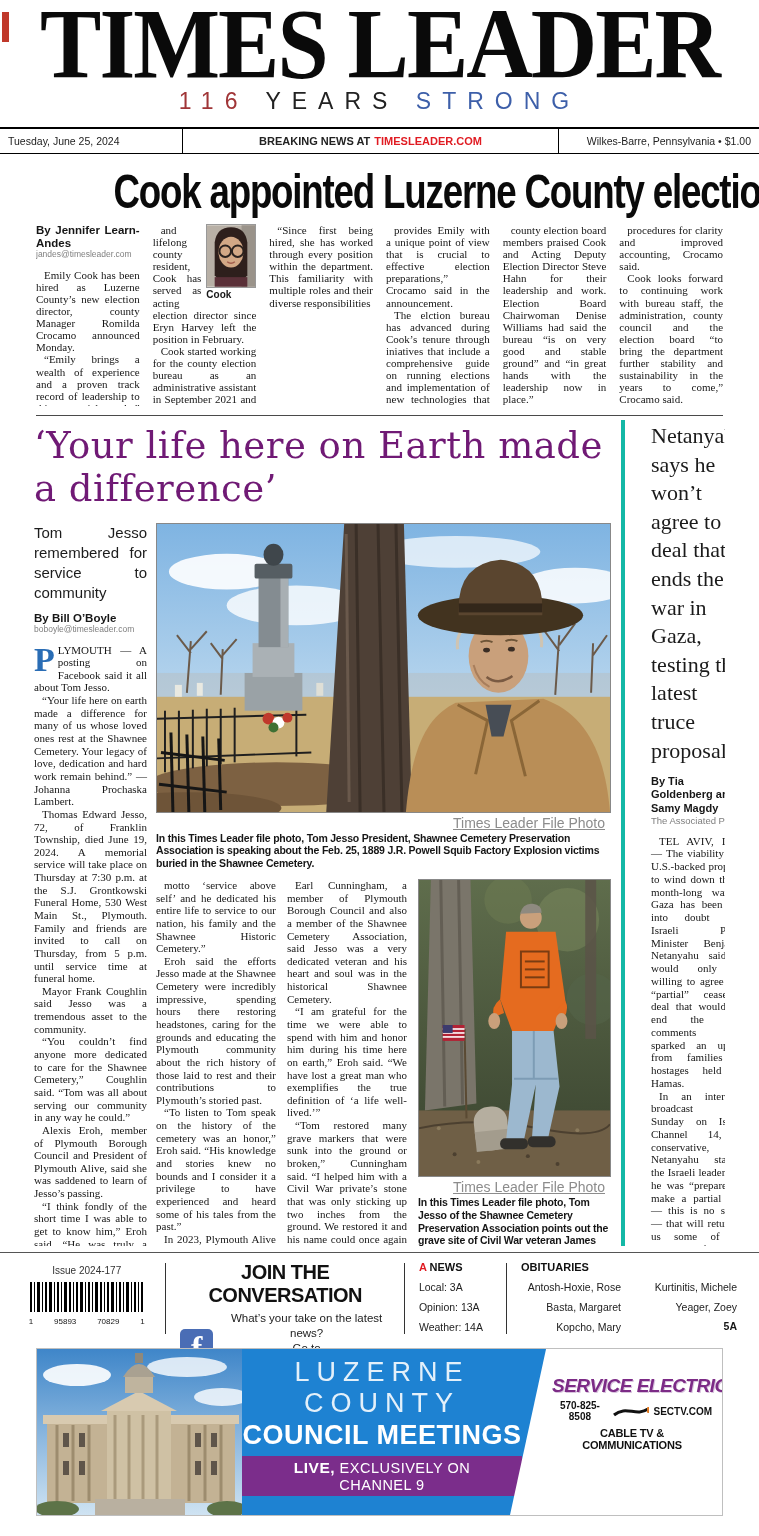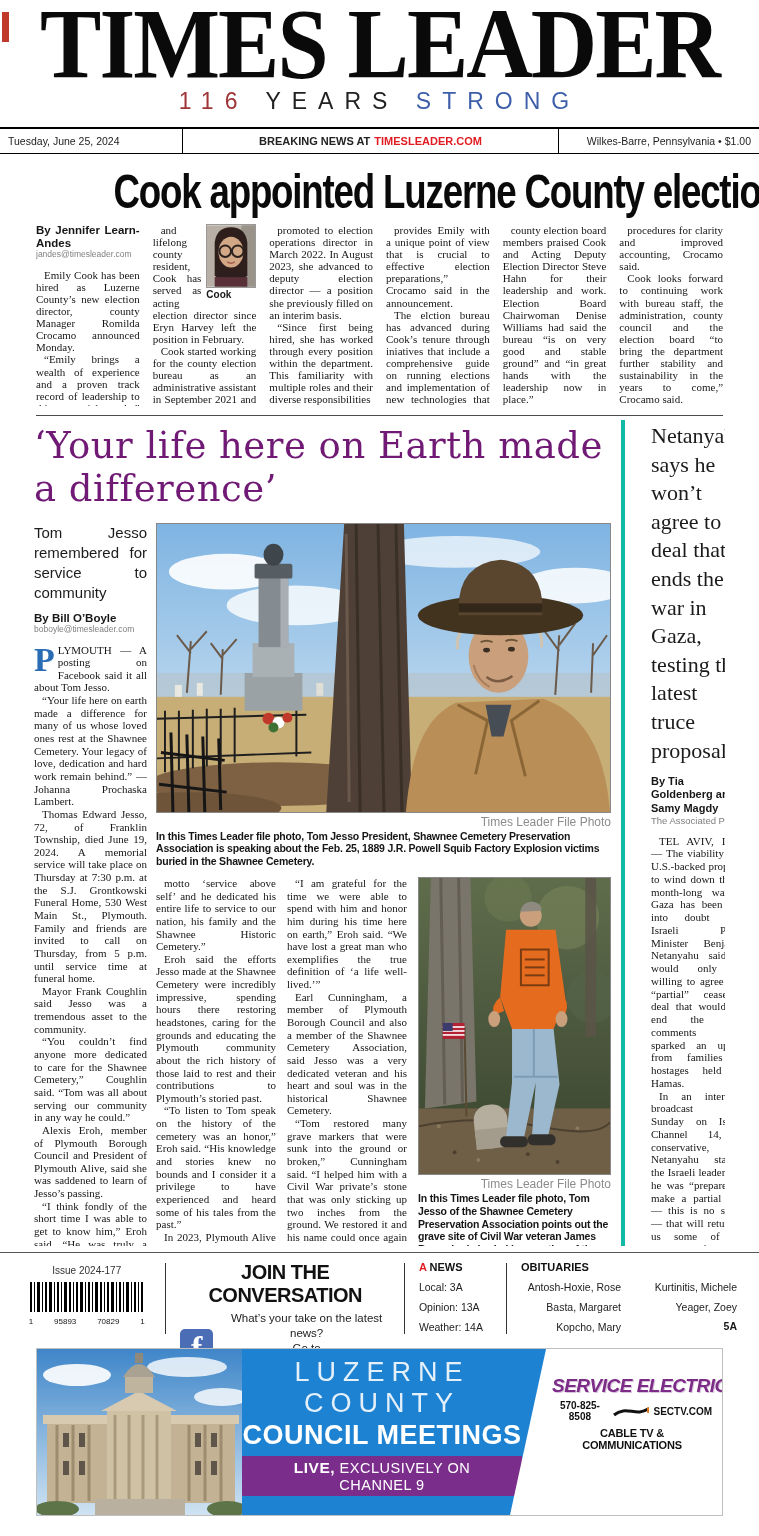--- a/index.html
+++ b/index.html
@@ -54,22 +54,22 @@
             letter-spacing:0.5px; color:#701a75; margin:4px 0 12px; }
   .s2row { display:flex; }
   .s2left { width:113px; margin-right:9px; font-size:11px; line-height:1.15; text-align:justify; }
   .subhead { font-family:"Liberation Sans", sans-serif; font-size:15px; line-height:1.35;
              font-weight:400; color:#1c1c1c; margin-bottom:8px; }
   .dropcap { float:left; font-family:"Liberation Serif", serif; font-weight:bold; font-size:34px;
              line-height:27px; color:#2a6db5; margin:2px 3px 0 0; }
   .lead-para { margin:0; }
   .s2right { width:455px; }
   .s2right svg.mainphoto { display:block; width:455px; height:290px; border:1px solid #888; }
-  .photo-credit { text-align:right; font-family:"Liberation Sans", sans-serif; font-size:12px;
-                  color:#8c8c8c; margin:2px 0 1px; }
+  .photo-credit { text-align:right; font-family:"Liberation Sans", sans-serif; font-size:14px;
+                  color:#8c8c8c; margin:2px 6px 1px;text-decoration:underline; }
   .photo-caption { font-family:"Liberation Sans", sans-serif; font-weight:bold; font-size:10.5px;
                    line-height:1.22; letter-spacing:-0.2px; }
   .s2cols { display:flex; margin-top:9px; }
   .s2c { width:120px; font-size:11px; line-height:1.15; text-align:justify; margin-right:11px; }
   .photo2col { width:193px; }
   .photo2col svg { display:block; width:193px; height:298px; border:1px solid #888; }
 
   .s2side { flex:1; border-left:4px solid #14b8a6; margin-left:10px; padding-left:26px; }
   .s3head { font-family:"Liberation Serif", serif; font-size:22px; line-height:1.3; font-weight:500;
             color:#1b1b1b; margin:2px 0 10px; }
@@ -175,21 +175,20 @@
           </svg>
           <div class="cook-cap">Cook</div>
         </div>
         <div>
             <p class="para">and lifelong county resident, Cook has served as acting election director since Eryn Harvey left the position in February.</p>
             <p class="para">Cook started working for the county election bureau as an administrative assistant in September 2021 and was</p>
           </div>
       </div>
       <div class="s1col">
         <div>
-            <p class="para">promoted to election operations director in March 2022. In August 2023, she advanced to deputy election director — a position she previously filled on an interim basis.</p>
             <p class="para">“Since first being hired, she has worked through every position within the department. This familiarity with multiple roles and their diverse responsibilities</p>
           </div>
       </div>
       <div class="s1col">
         <div>
             <p class="para">provides Emily with a unique point of view that is crucial to effective election preparations,” Crocamo said in the announcement.</p>
             <p class="para">The elction bureau has advanced during Cook’s tenure through iniatives that include a comprehensive guide on running elections and implementation of new technologies that automate and centralize</p>
           </div>
       </div>
       <div class="s1col">
@@ -305,22 +304,22 @@
             <div class="s2c">
               <div>
                   <p class="para">motto ‘service above self’ and he dedicated his entire life to service to our nation, his family and the Shawnee Historic Cemetery.”</p>
                   <p class="para">Eroh said the efforts Jesso made at the Shawnee Cemetery were incredibly impressive, spending hours there restoring headstones, caring for the grounds and educating the Plymouth community about the rich history of those laid to rest and their contributions to Plymouth’s storied past.</p>
                   <p class="para">“To listen to Tom speak on the history of the cemetery was an honor,” Eroh said. “His knowledge and stories knew no bounds and I consider it a privilege to have experienced and heard some of his tales from the past.”</p>
                   <p class="para">In 2023, Plymouth Alive honored Jesso as the Kielbasa Parade Grand Marshal.</p>
                 </div>
             </div>
             <div class="s2c">
               <div>
+                  <p class="para">Earl Cunningham, a member of Plymouth Borough Council and also a member of the Shawnee Cemetery Association, said Jesso was a very dedicated veteran and his heart and soul was in the historical Shawnee Cemetery.</p>
                   <p class="para">“I am grateful for the time we were able to spend with him and honor him during his time here on earth,” Eroh said. “We have lost a great man who exemplifies the true definition of ‘a life well-lived.’”</p>
-                  <p class="para">Earl Cunningham, a member of Plymouth Borough Council and also a member of the Shawnee Cemetery Association, said Jesso was a very dedicated veteran and his heart and soul was in the historical Shawnee Cemetery.</p>
                   <p class="para">“Tom restored many grave markers that were sunk into the ground or broken,” Cunningham said. “I helped him with a Civil War private’s stone that was only sticking up two inches from the ground. We restored it and his name could once again be seen and read.”</p>
                 </div>
 
             </div>
             <div class="photo2col">
               <svg viewBox="0 0 193 298" preserveAspectRatio="none" aria-hidden="true">
                 <defs>
                   <linearGradient id="forest1" x1="0" y1="0" x2="0" y2="1">
                     <stop offset="0" stop-color="#5f6d4c"></stop>
                       <stop offset="1" stop-color="#39432f"></stop>

